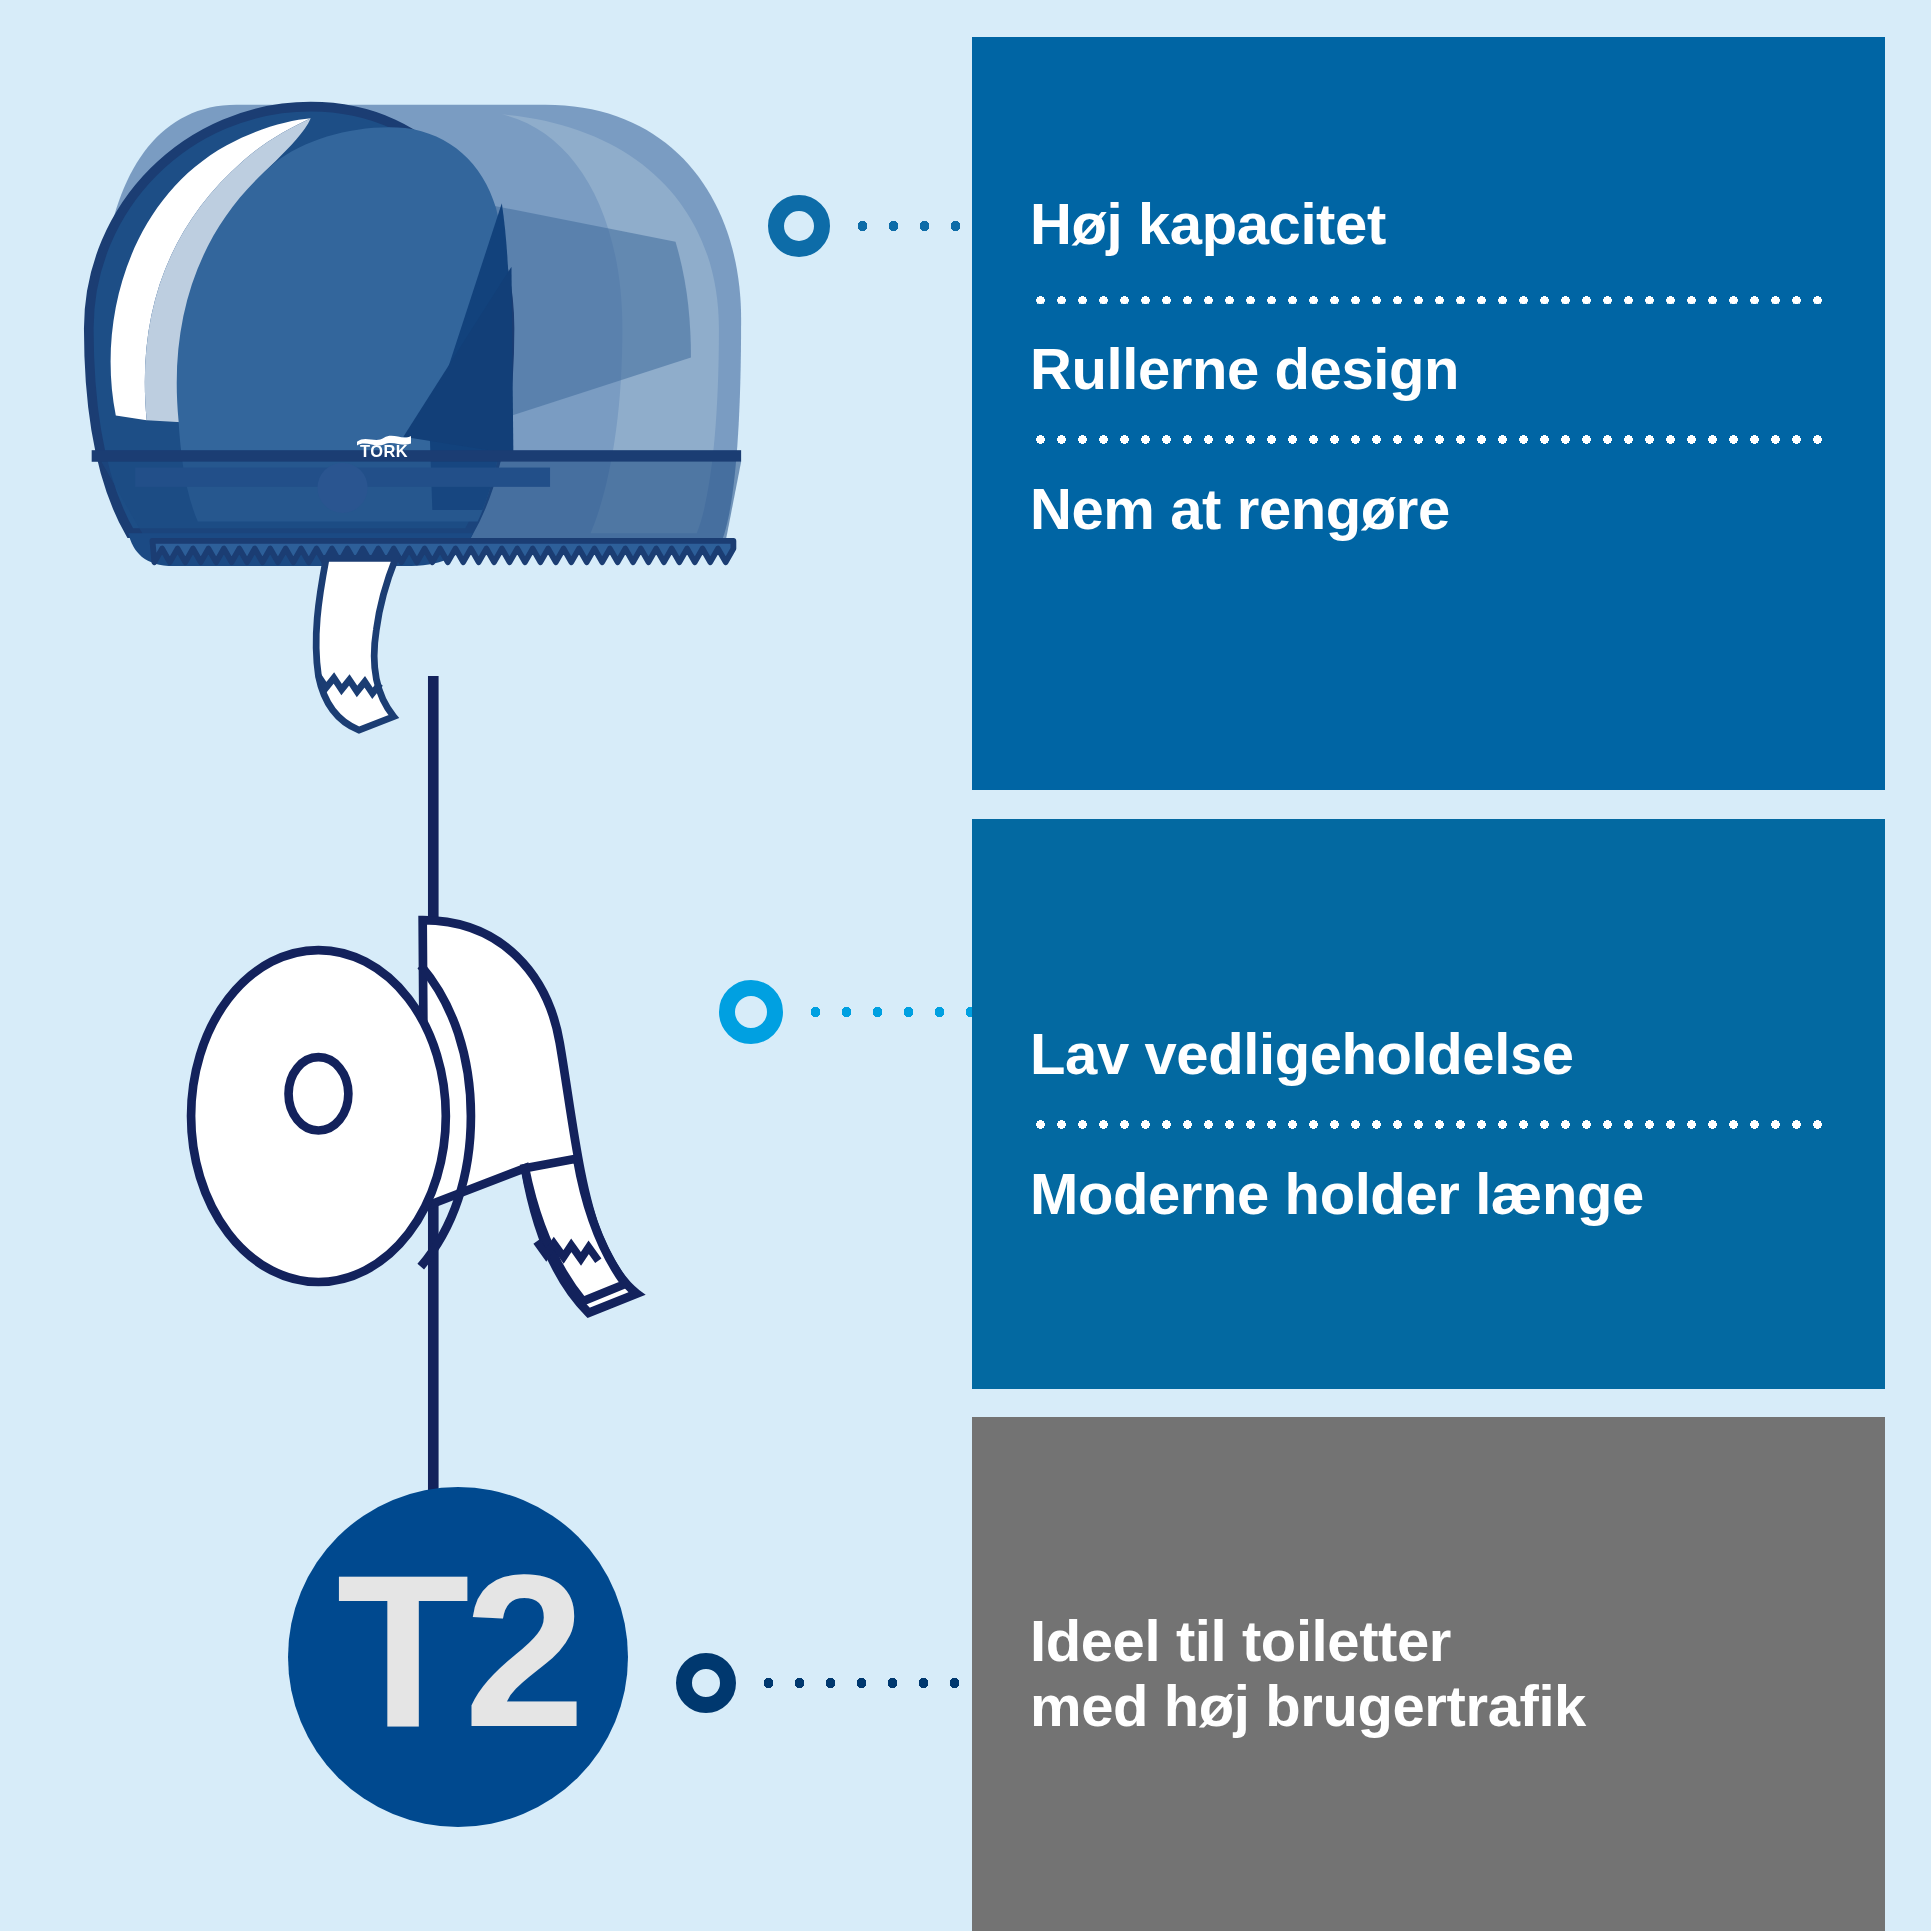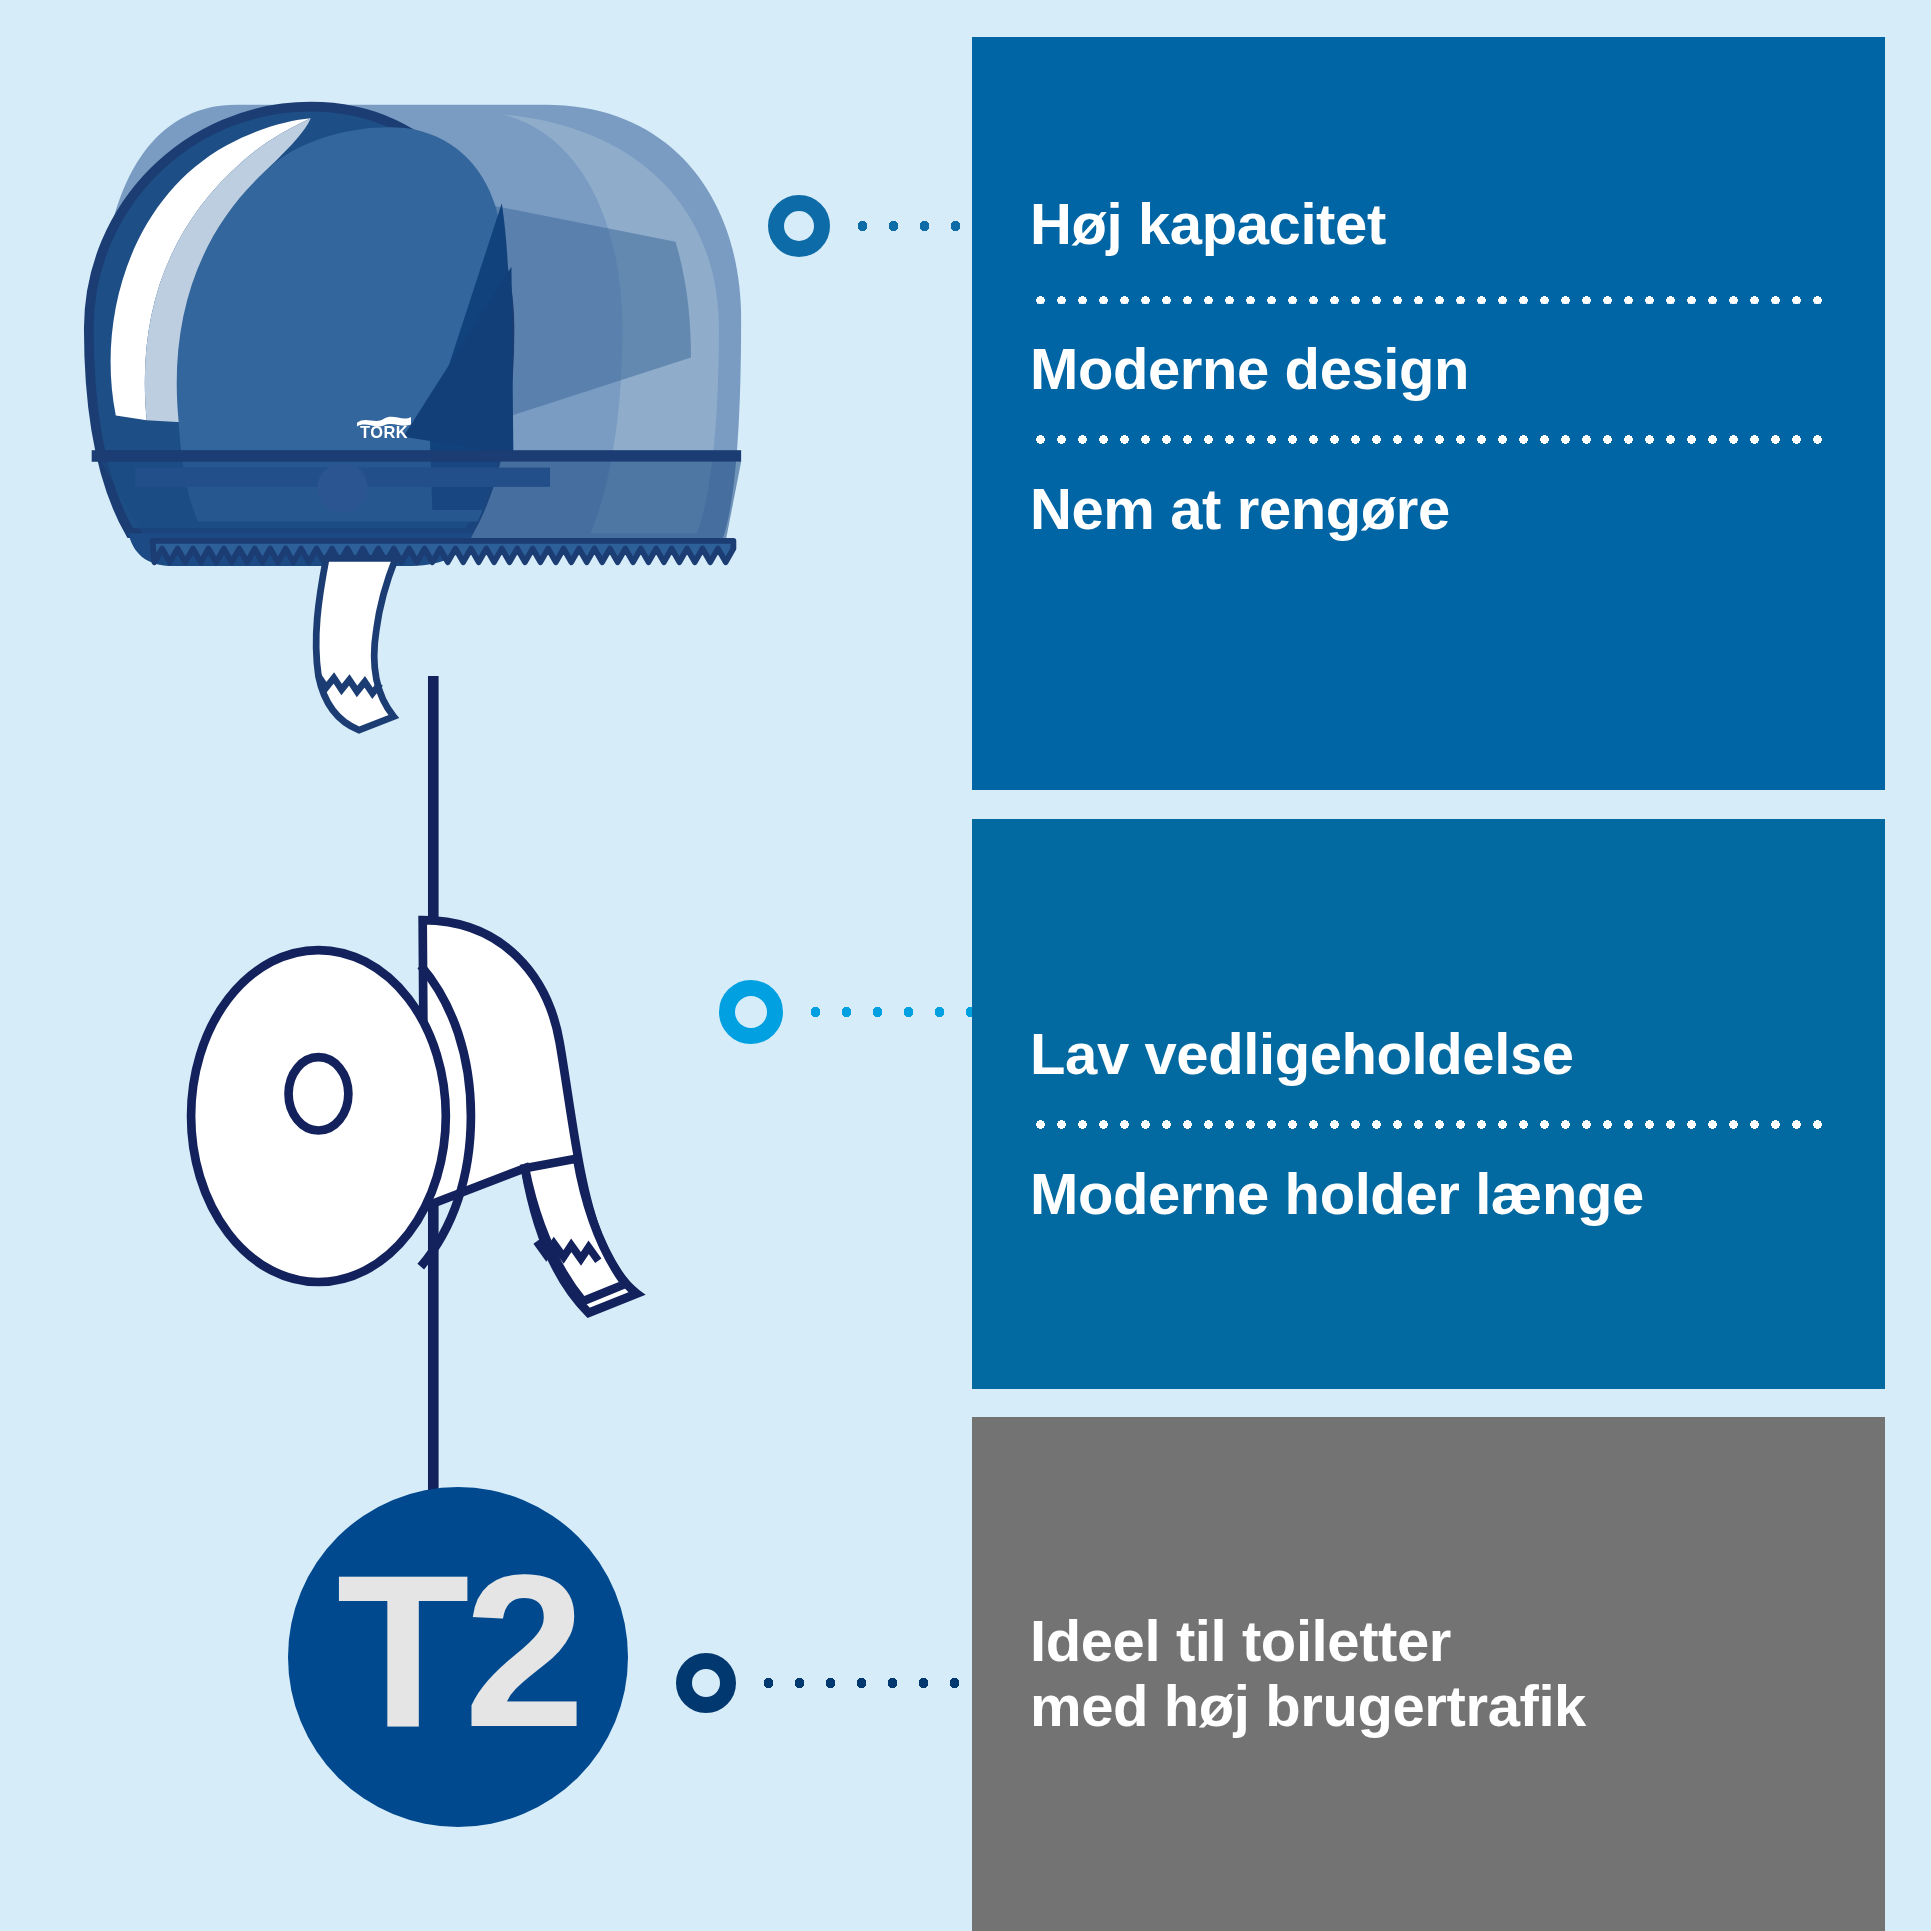--- a/index.html
+++ b/index.html
@@ -93,21 +93,21 @@
     font-weight:bold;
     font-size:218px;
     line-height:1;
     letter-spacing:-5.8px;
     transform:translateY(-5.8px);
   }
 
   
   .tork-logo{
     position:absolute;
-    left:356px; top:414px;
+    left:356px; top:433px;
     width:56px; height:29px;
     display:flex; align-items:flex-end; justify-content:center;
   }
   .tork-text{
     color:#ffffff;
     font-weight:bold;
     font-size:16.4px;
     letter-spacing:0.5px;
     line-height:1;
     transform:translateY(-2.9px);
@@ -265,21 +265,21 @@
     <span class="dots"></span>
   </div>
   <div class="connector conn-3">
     <span class="ring"></span>
     <span class="dots"></span>
   </div>
 
   <div class="panel panel-1">
     <div class="feat">Høj kapacitet</div>
     <div class="divider"></div>
-    <div class="feat">Moderne design</div>
+    <div class="feat">Rullerne design</div>
     <div class="divider"></div>
     <div class="feat">Nem at rengøre</div>
     <div class="p1-spacer"></div>
   </div>
 
   <div class="panel panel-2">
     <div class="p2-top"></div>
     <div class="feat">Lav vedligeholdelse</div>
     <div class="divider"></div>
     <div class="feat">Moderne holder længe</div>

